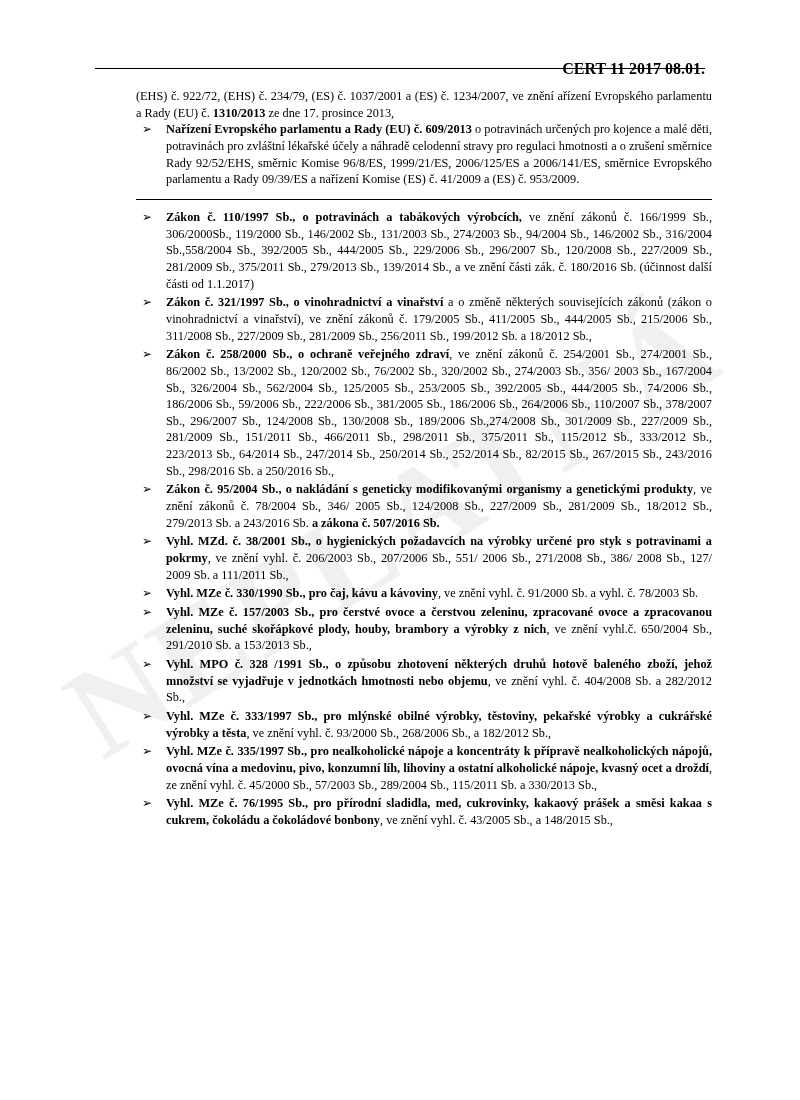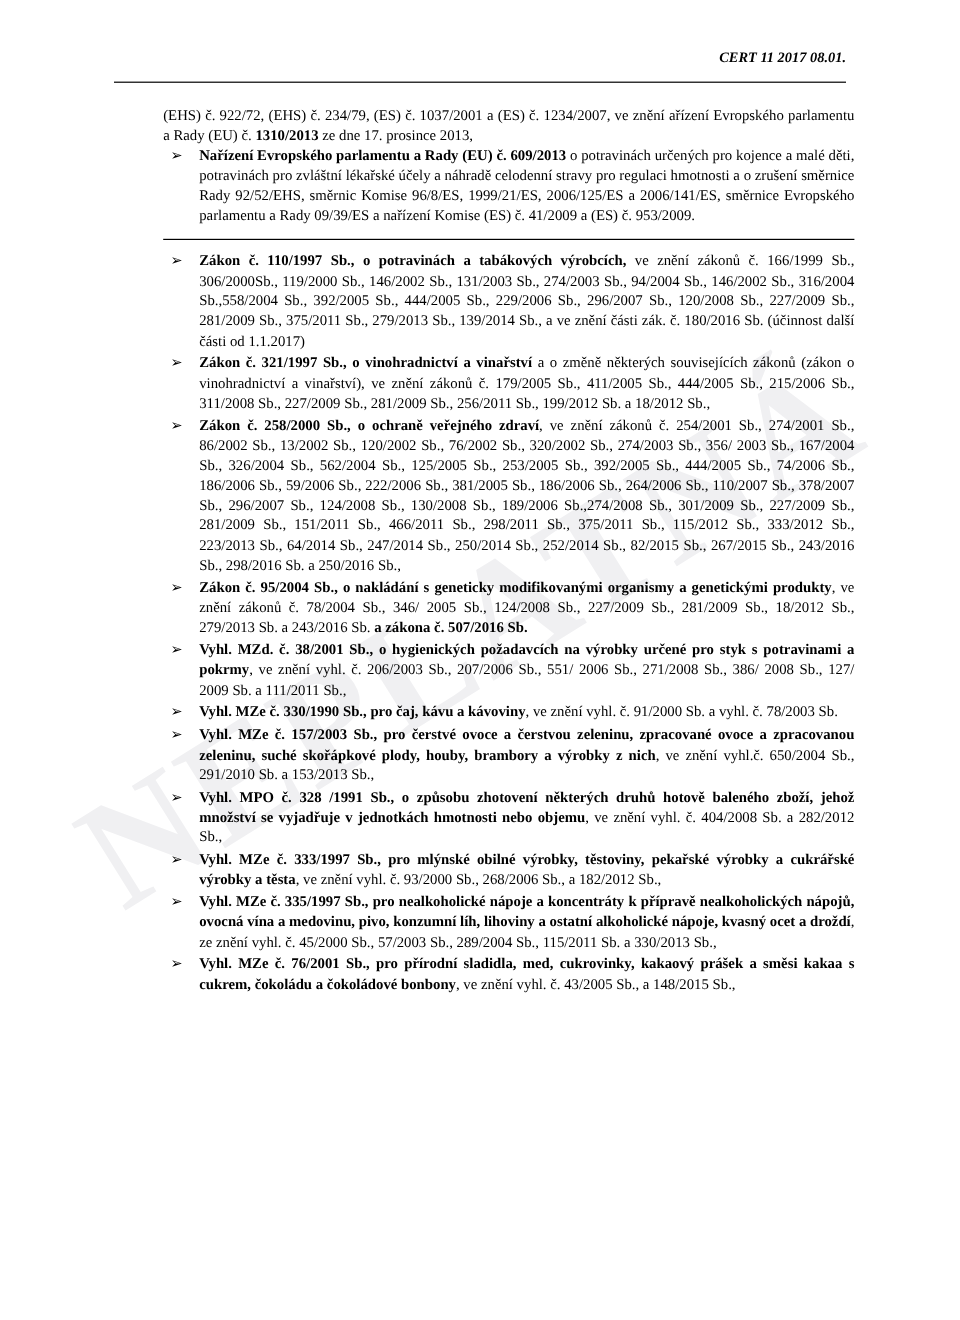--- a/index.html
+++ b/index.html
@@ -36,28 +36,27 @@
     white-space: nowrap;
     z-index: 0;
     pointer-events: none;
   }
   .content-layer {
     position: relative;
     z-index: 1;
   }
   .header {
     position: absolute;
-    top: 41px;
+    top: 60px;
     left: 95px;
     right: 95px;
     text-align: right;
     font-family: "Liberation Serif", serif;
-    font-size: 12px;
+    font-size: 16px;
     font-weight: 700;
-    font-style: italic;
     color: #000;
   }
   .header-rule {
     position: absolute;
     top: 68px;
     left: 95px;
     right: 95px;
     border-bottom: 1px solid #000;
     height: 0;
   }
@@ -181,20 +180,20 @@
           <span class="b">Vyhl. MZe č. 333/1997 Sb., pro mlýnské obilné výrobky, těstoviny, pekařské výrobky a cukrářské výrobky a těsta</span><span>, ve znění vyhl. č. 93/2000 Sb., 268/2006 Sb., a 182/2012 Sb.,</span>
         </li>
 
         <li class="bullet">
           <span class="marker">➢</span>
           <span class="b">Vyhl. MZe č. 335/1997 Sb., pro nealkoholické nápoje a koncentráty k přípravě nealkoholických nápojů, ovocná vína a medovinu, pivo, konzumní líh, lihoviny a ostatní alkoholické nápoje, kvasný ocet a droždí</span><span>, ze znění vyhl. č. 45/2000 Sb., 57/2003 Sb., 289/2004 Sb., 115/2011 Sb. a 330/2013 Sb.,</span>
         </li>
 
         <li class="bullet">
           <span class="marker">➢</span>
-          <span class="b">Vyhl. MZe č. 76/2001 Sb., pro přírodní sladidla, med, cukrovinky, kakaový prášek a směsi kakaa s cukrem, čokoládu a čokoládové bonbony</span><span>, ve znění vyhl. č. 43/2005 Sb., a 148/2015 Sb.,</span>
+          <span class="b">Vyhl. MZe č. 76/1995 Sb., pro přírodní sladidla, med, cukrovinky, kakaový prášek a směsi kakaa s cukrem, čokoládu a čokoládové bonbony</span><span>, ve znění vyhl. č. 43/2005 Sb., a 148/2015 Sb.,</span>
         </li>
 
       </ul>
     </div>
 
   </div>
 </div>
 
 </body></html>

